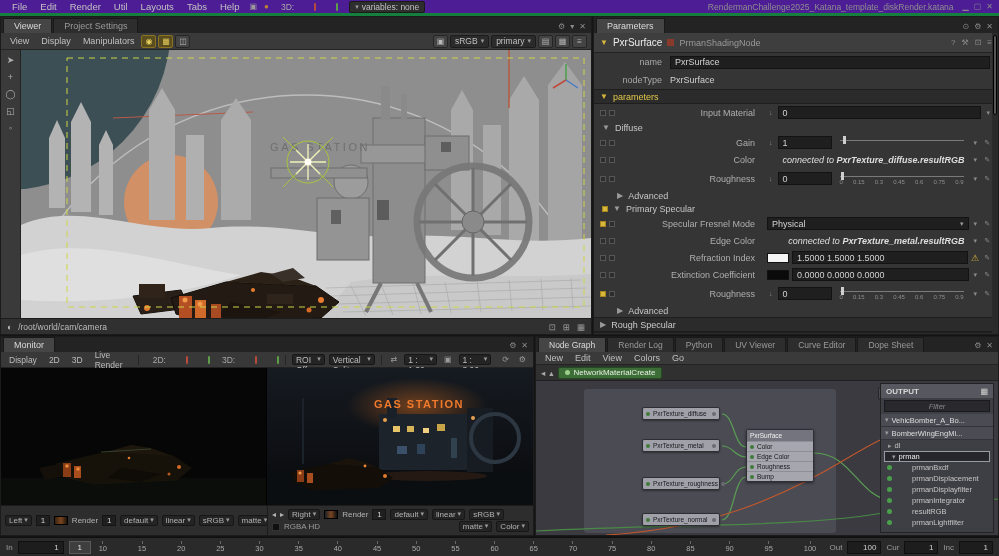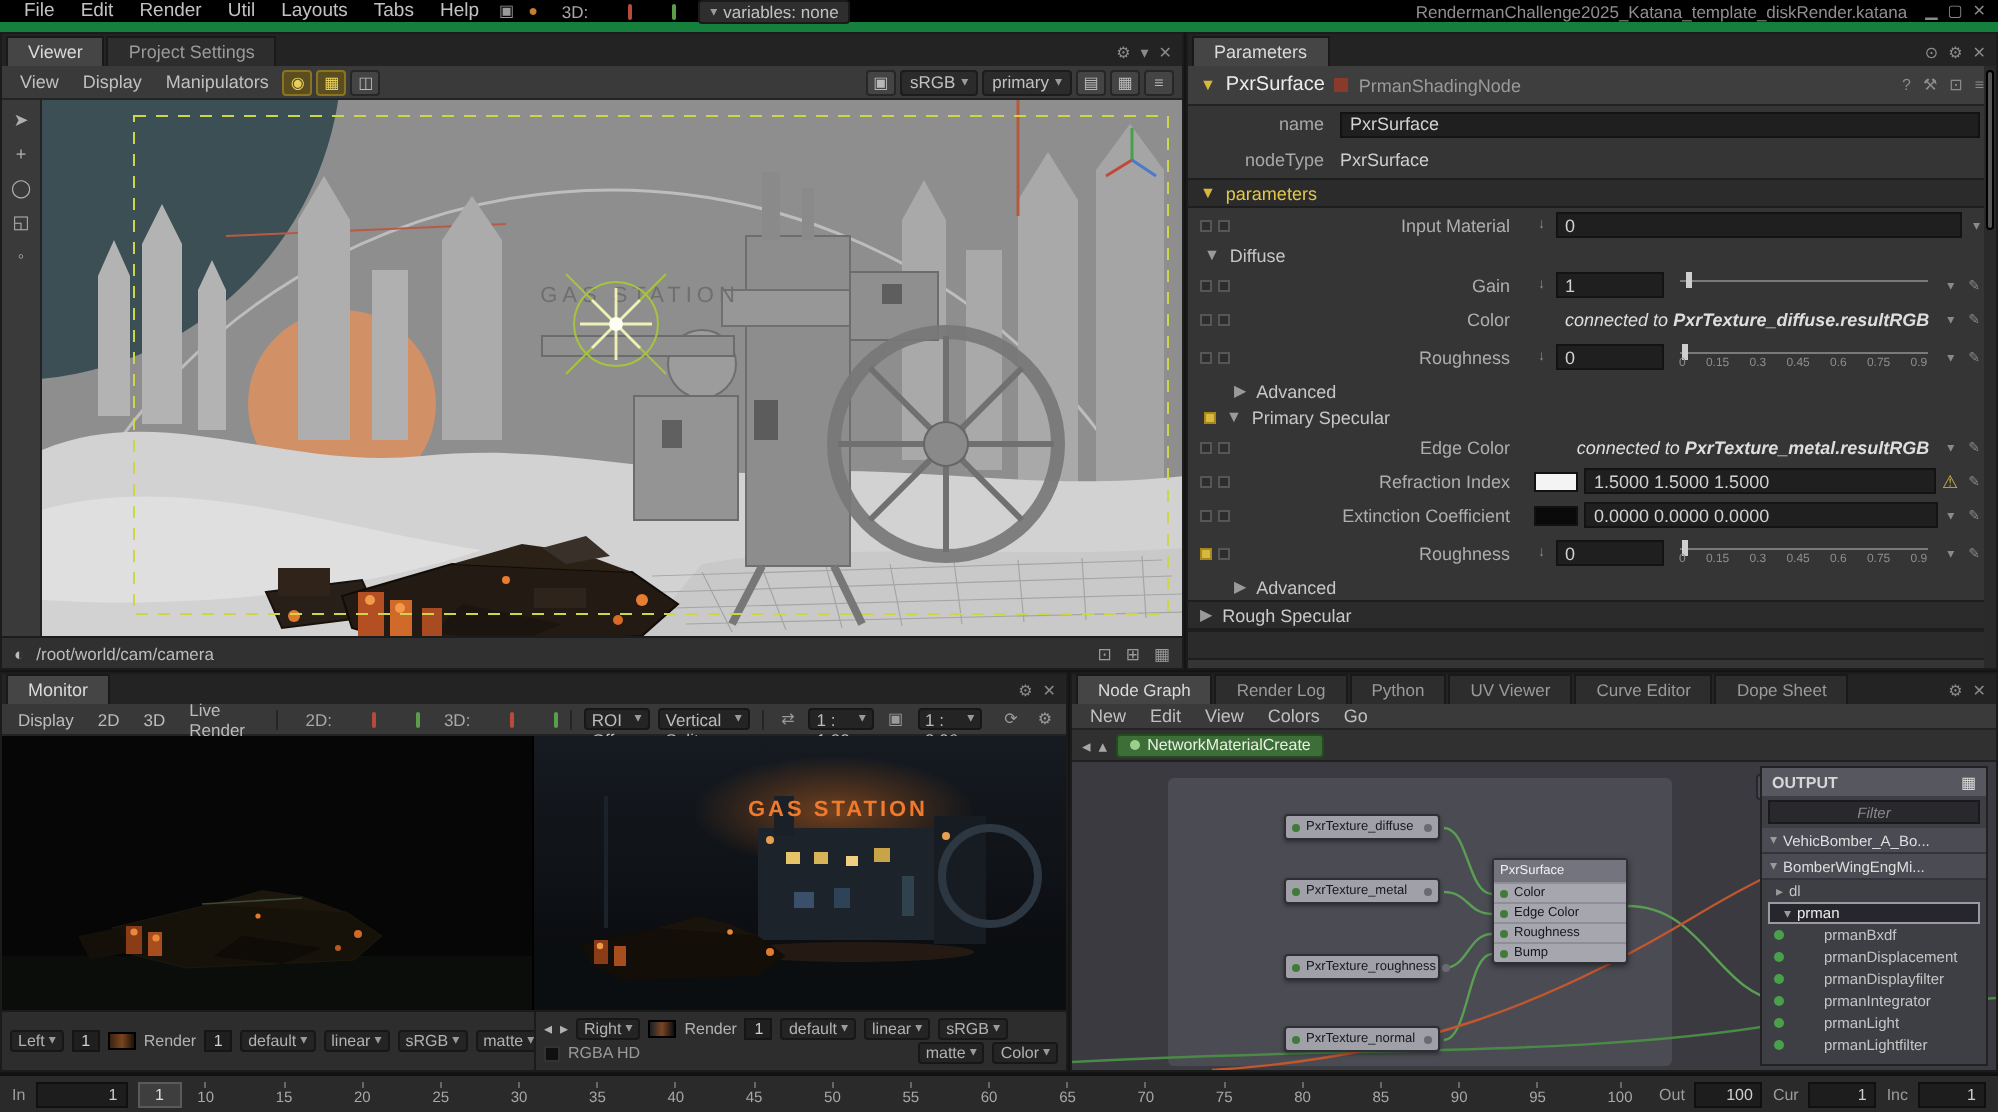--- a/index.html
+++ b/index.html
@@ -1,21 +1,21 @@
 <!DOCTYPE html>
 <html><head>
 <meta charset="utf-8">
 <style>
 *{box-sizing:border-box;margin:0;padding:0}
 html,body{width:999px;height:556px;overflow:hidden}
 body{background:#141414;font-family:"Liberation Sans",sans-serif;color:#b4b4b4;-webkit-font-smoothing:antialiased}
 .app{position:relative;width:999px;height:556px;background:#141414}
 
 
-.menubar{position:absolute;left:0;top:0;width:999px;height:16px;background:#000000;border-bottom:5px solid #15803d;display:flex;align-items:center;font-size:9.5px;color:#c2c2c2;padding:0 6px;gap:1px}
+.menubar{position:absolute;left:0;top:0;width:999px;height:16px;background:#4c1d95;border-bottom:3px solid #15803d;display:flex;align-items:center;font-size:9.5px;color:#c2c2c2;padding:0 6px;gap:1px}
 .menu-item{padding:0 6px;cursor:default}
 .mb-ic{font-size:8px;color:#9a9a9a;padding:0 3px}
 .flag{display:flex;align-items:center;gap:20px;margin-left:8px;font-size:8.5px;color:#a8a8a8}
 .bar{width:2px;height:8px;border-radius:1px}
 .bar.red{background:#b84a3a}.bar.green{background:#5a9e4a}
 .dd-mini{display:flex;align-items:center;gap:3px;background:#2e2e2e;border:1px solid #1a1a1a;height:12px;padding:0 5px;margin-left:10px;font-size:8.5px;border-radius:2px}
 .mb-title{margin-left:auto;font-size:8.5px;color:#8f8f8f;white-space:nowrap;overflow:hidden;max-width:300px}
 .winics{display:flex;gap:5px;margin-left:8px;font-size:8px;color:#888}
 
 
@@ -415,20 +415,31 @@
           <span class="tri gray">▶</span>
         <span>Advanced</span>
       </div>
 
       <div class="ghdr">
         <span class="st on"></span>
         <span class="tri gray">▼</span>
         <span>Primary Specular</span>
       </div>
       <div class="prow">
+        <span class="st on"></span>
+          <span class="st"></span>
+        <span class="plabel">Specular Fresnel Mode</span>
+        <span class="pfield wide" style="justify-content:space-between">
+          <span>Physical</span>
+          <span class="caret">▾</span>
+        </span>
+        <span class="rowic">▾</span>
+        <span class="rowic">✎</span>
+      </div>
+      <div class="prow">
         <span class="st"></span>
           <span class="st"></span>
         <span class="plabel">Edge Color</span>
         <span class="conn"><span>connected to</span> <b>PxrTexture_metal.resultRGB</b></span>
         <span class="rowic">▾</span>
         <span class="rowic">✎</span>
       </div>
       <div class="prow">
         <span class="st"></span>
           <span class="st"></span>
@@ -785,21 +796,21 @@
         <div class="oitem">
             <span class="odot"></span>
             <span>prmanDisplayfilter</span>
           </div>
         <div class="oitem">
             <span class="odot"></span>
             <span>prmanIntegrator</span>
           </div>
         <div class="oitem">
             <span class="odot"></span>
-            <span>prmanLight</span>
+            <span>resultRGB</span>
           </div>
         <div class="oitem">
             <span class="odot"></span>
             <span>prmanLightfilter</span>
           </div>
       </div>
     </div>
   </div>
 
   <div class="timeline">

